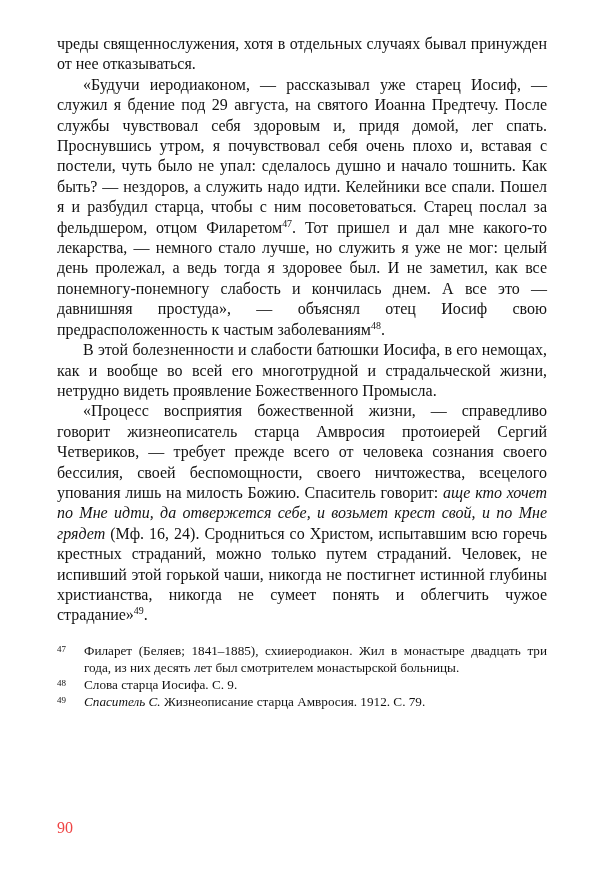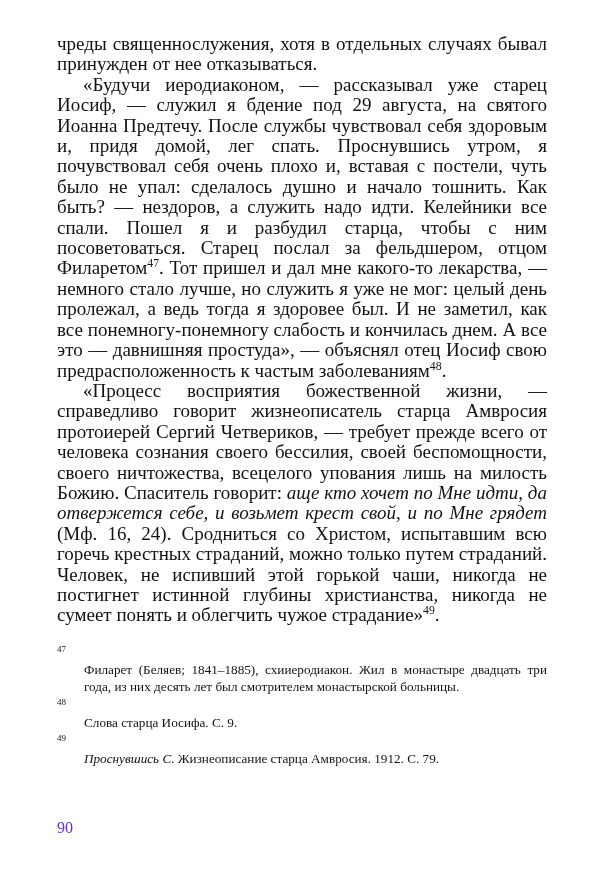--- a/index.html
+++ b/index.html
@@ -18,21 +18,21 @@
     overflow: hidden;
   }
   .text-column {
     position: absolute;
     left: 57px;
     top: 34px;
     width: 490px;
   }
   .main-text p.para {
     margin: 0;
-    font-size: 19px;
+    font-size: 16px;
     line-height: 20.4px;
     text-align: justify;
     text-indent: 0;
   }
   .main-text p.para.indent {
     text-indent: 26px;
   }
   .italic { font-style: italic; }
   .bold { font-weight: normal; }
   sup.fnref {
@@ -51,50 +51,50 @@
   }
   .fn-num {
     flex: 0 0 27px;
     font-size: 9px;
     position: relative;
     top: -1px;
   }
   .fn-text {
     flex: 1;
     text-align: justify;
-    margin-top: 19px;
   }
   .page-number {
     position: absolute;
     left: 57px;
     bottom: 36px;
     font-size: 16px;
-    color: #6d28d9;
+    color: #ef4444;
     text-align: right;
   }
 </style>
 </head>
 <body>
 
 <div class="page">
   <div class="text-column">
     <div class="main-text">
         <p class="para"><span>чреды священнослужения, хотя в отдельных случаях бывал принужден от нее отказываться.</span></p>
         <p class="para indent"><span>«Будучи иеродиаконом, — рассказывал уже старец Иосиф, — служил я бдение под 29 августа, на святого Иоанна Предтечу. После службы чувствовал себя здоровым и, придя домой, лег спать. Проснувшись утром, я почувствовал себя очень плохо и, вставая с постели, чуть было не упал: сделалось душно и начало тошнить. Как быть? — нездоров, а служить надо идти. Келейники все спали. Пошел я и разбудил старца, чтобы с ним посоветоваться. Старец послал за фельдшером, отцом Филаретом</span><sup class="fnref">47</sup><span>. Тот пришел и дал мне какого-то лекарства, — немного стало лучше, но служить я уже не мог: целый день пролежал, а ведь тогда я здоровее был. И не заметил, как все понемногу-понемногу слабость и кончилась днем. А все это — давнишняя простуда», — объяснял отец Иосиф свою предрасположенность к частым заболеваниям</span><sup class="fnref">48</sup><span>.</span></p>
+        <p class="para indent"><span>В этой болезненности и слабости батюшки Иосифа, в его немощах, как и вообще во всей его многотрудной и страдальческой жизни, нетрудно видеть проявление Божественного Промысла.</span></p>
         <p class="para indent"><span>«Процесс восприятия божественной жизни, — справедливо говорит жизнеописатель старца Амвросия протоиерей Сергий Четвериков, — требует прежде всего от человека сознания своего бессилия, своей беспомощности, своего ничтожества, всецелого упования лишь на милость Божию. Спаситель говорит: </span><span class="italic">аще кто хочет по Мне идти, да отвержется себе, и возьмет крест свой, и по Мне грядет</span><span> </span><span class="bold">(Мф. 16, 24)</span><span>. Сродниться со Христом, испытавшим всю горечь крестных страданий, можно только путем страданий. Человек, не испивший этой горькой чаши, никогда не постигнет истинной глубины христианства, никогда не сумеет понять и облегчить чужое страдание»</span><sup class="fnref">49</sup><span>.</span></p>
       </div>
     <div class="footnotes">
         <div class="footnote">
           <span class="fn-num">47</span>
           <span class="fn-text"><span>Филарет (Беляев; 1841–1885), схииеродиакон. Жил в монастыре двадцать три года, из них десять лет был смотрителем монастырской больницы.</span></span>
         </div>
         <div class="footnote">
           <span class="fn-num">48</span>
           <span class="fn-text"><span>Слова старца Иосифа. С. 9.</span></span>
         </div>
         <div class="footnote">
           <span class="fn-num">49</span>
-          <span class="fn-text"><span class="italic">Проснувшись С.</span><span> Жизнеописание старца Амвросия. 1912. С. 79.</span></span>
+          <span class="fn-text"><span class="italic">Спаситель С.</span><span> Жизнеописание старца Амвросия. 1912. С. 79.</span></span>
         </div>
       </div>
   </div>
   <div class="page-number">90</div>
 </div>
 
 </body></html>

